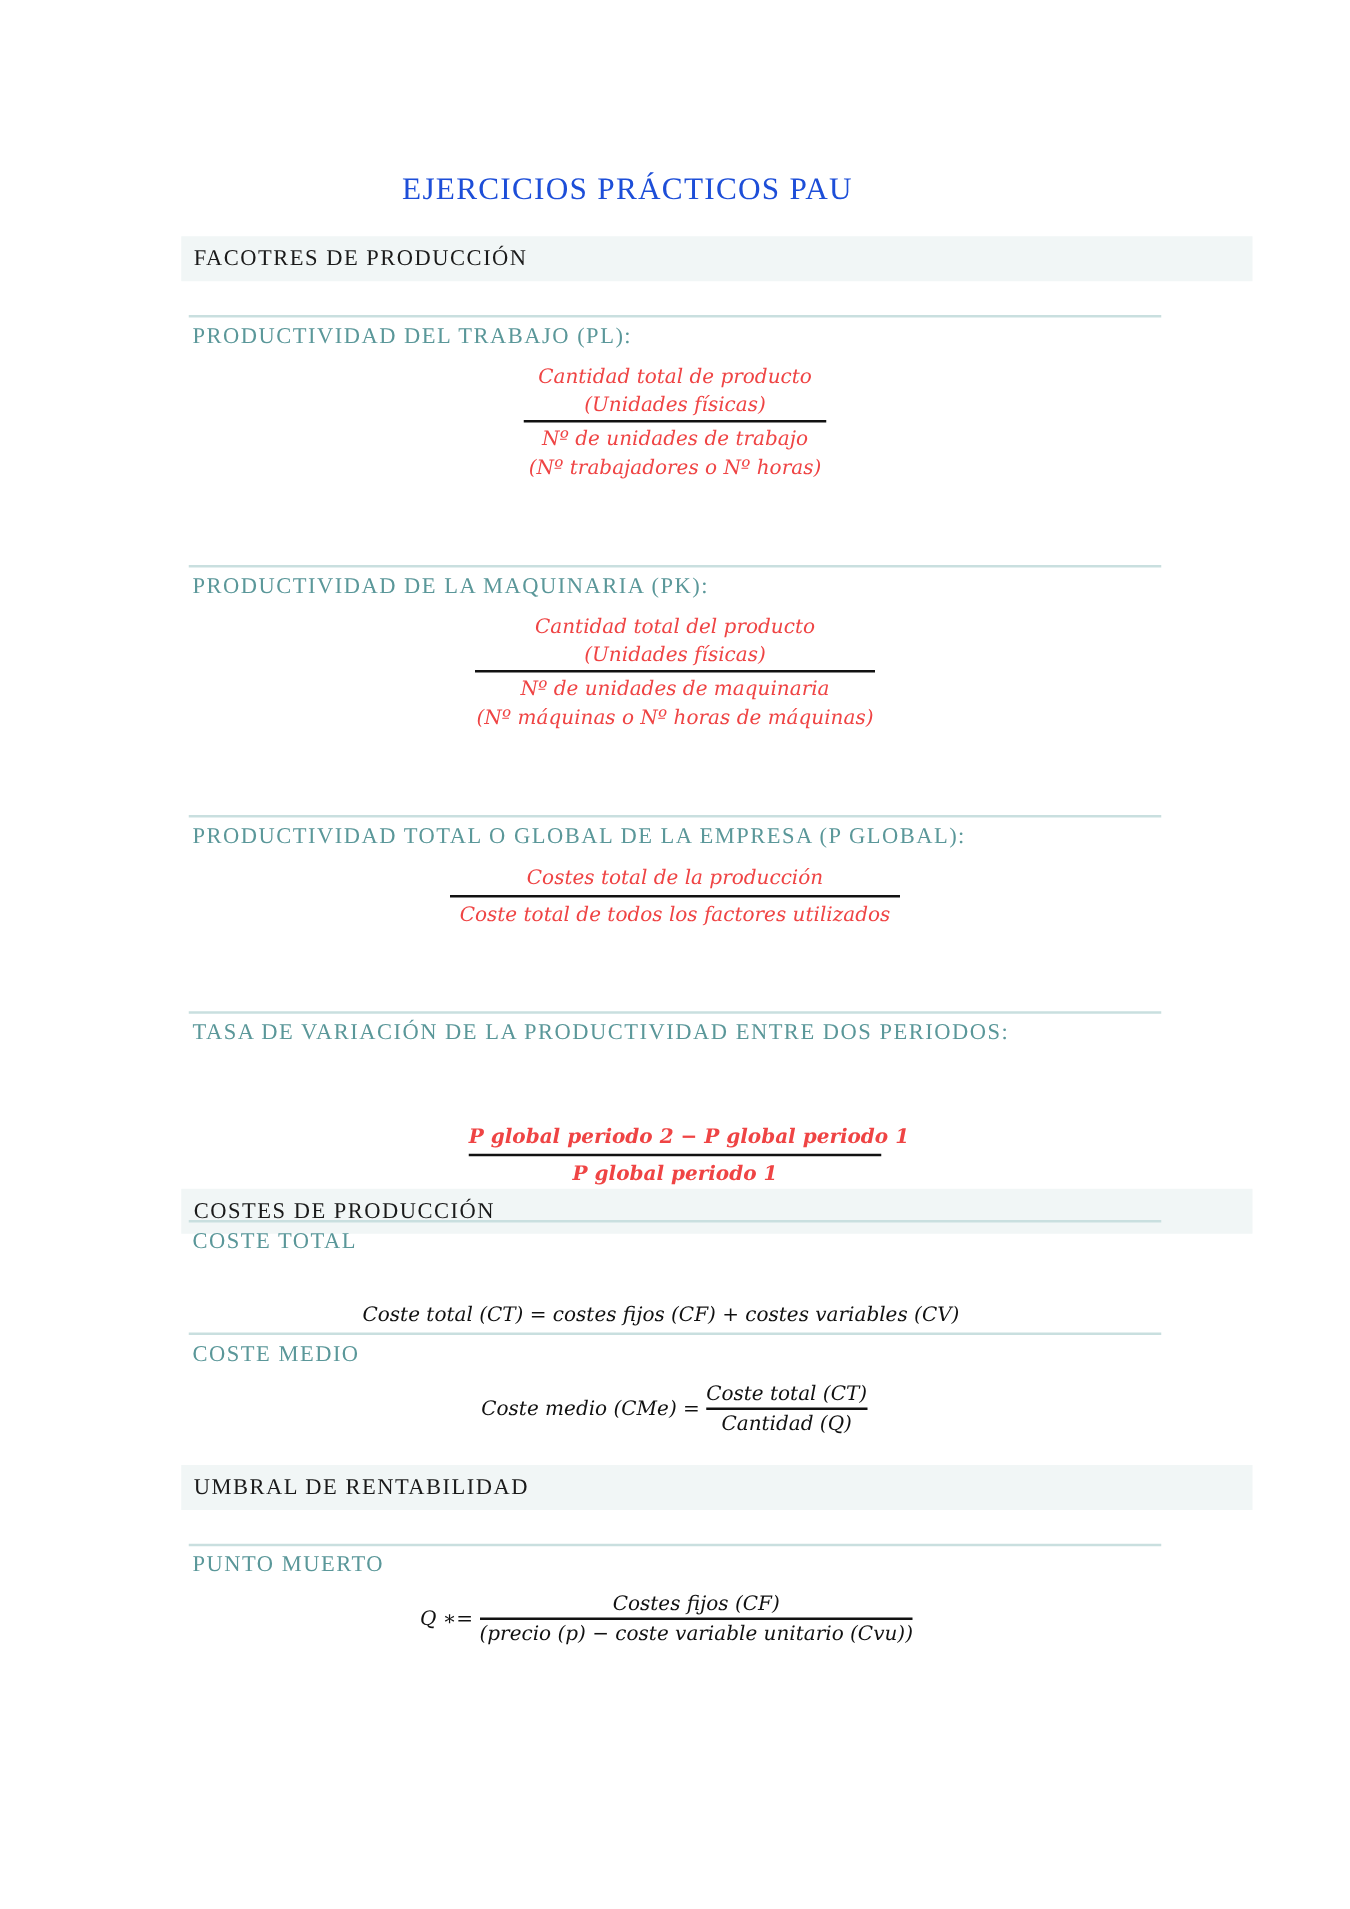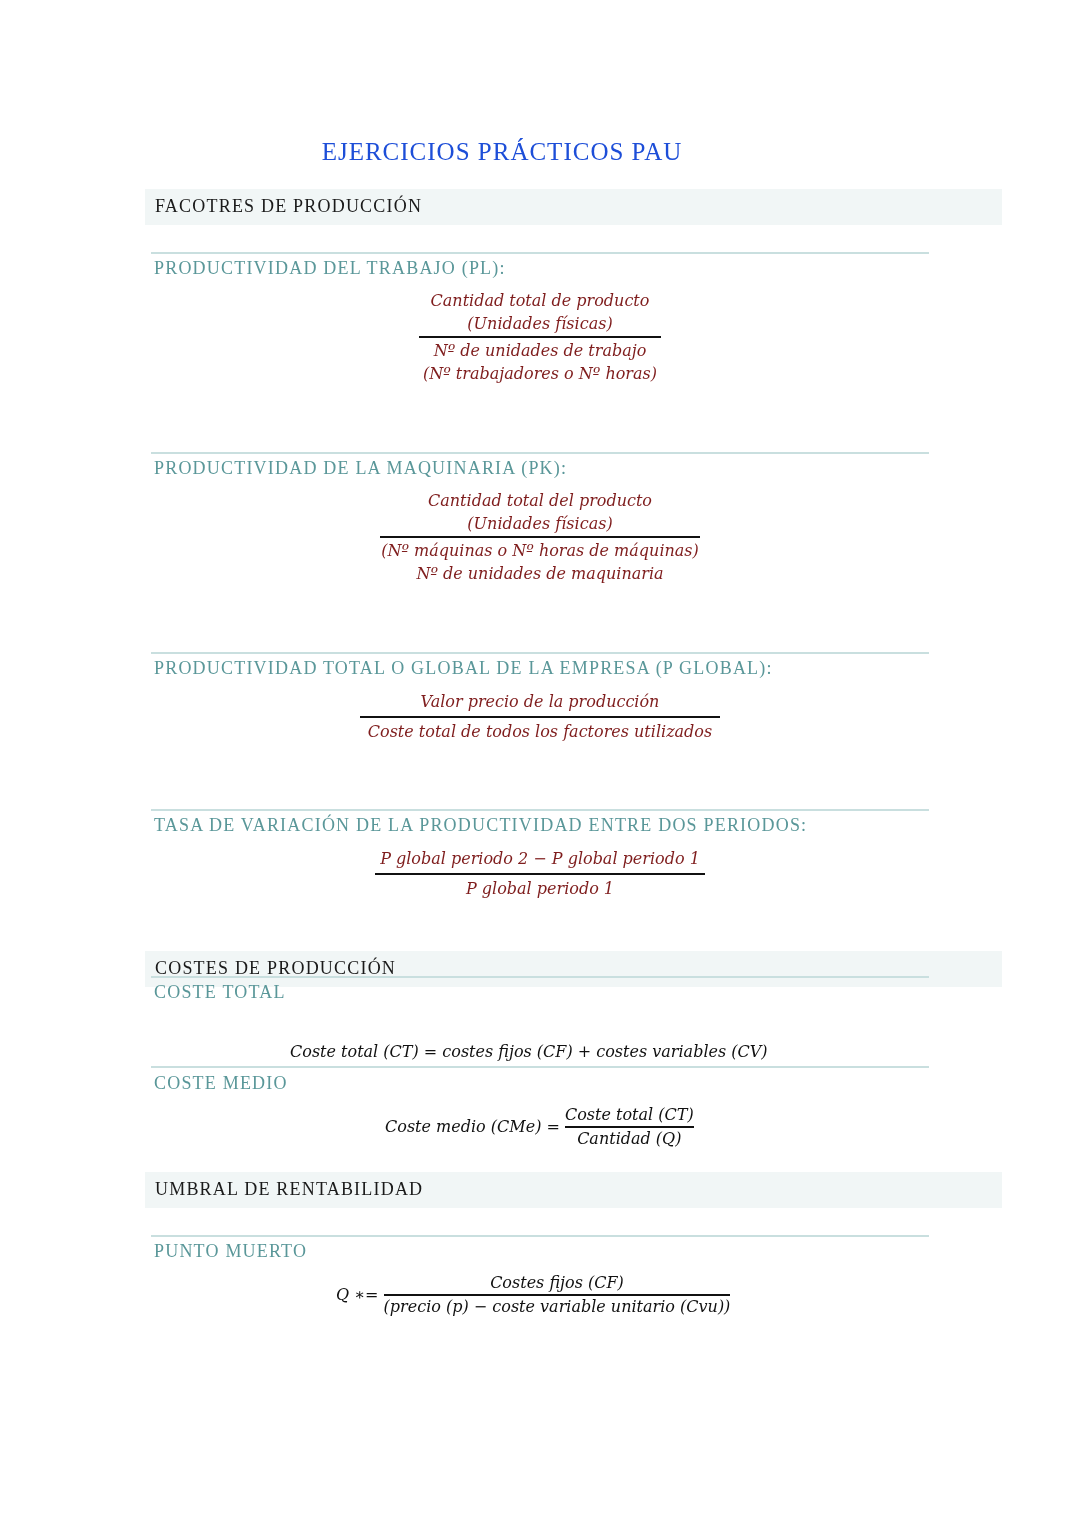--- a/index.html
+++ b/index.html
@@ -8,21 +8,21 @@
   .title { position: absolute; top: 138px; left: 0; width: 1004px; text-align: center;
            font-family: "Liberation Serif", serif; font-size: 25px; letter-spacing: 1px;
            color: #1d4ed8; }
   .band { position: absolute; left: 145px; width: 857px; height: 36px; background: #f1f6f6; }
   .band span { position: absolute; left: 10px; top: 7px; font-family: "Liberation Serif", serif;
                font-size: 18px; letter-spacing: 1.2px; color: #1a1a1a; }
   .rule { position: absolute; left: 151px; width: 778px; height: 2px; background: #c9dfdf; }
   .sub { position: absolute; left: 154px; font-family: "Liberation Serif", serif; font-size: 18px;
          letter-spacing: 1.2px; color: #5a9799; }
   .frac { position: absolute; text-align: center; font-family: "DejaVu Serif", serif;
-          font-style: italic; font-size: 16px; line-height: 23px; color: #7f1d1d; }
+          font-style: italic; font-size: 16px; line-height: 23px; color: #ef4444; }
   .frac .num, .frac .den { display: block; white-space: nowrap; }
   .frac .bar { display: block; height: 1.5px; background: #111; margin: 1px 0; }
   .eq { position: absolute; font-family: "DejaVu Serif", serif; font-style: italic; font-size: 16px;
         color: #111; white-space: nowrap; }
   .inline-frac { display: inline-block; vertical-align: middle; text-align: center; }
   .inline-frac .num, .inline-frac .den { display: block; line-height: 22px; }
   .inline-frac .bar { display: block; height: 1.5px; background: #111; }
 </style>
 </head>
 <body>
@@ -42,35 +42,35 @@
   <span class="den">Nº de unidades de trabajo</span>
   <span class="den">(Nº trabajadores o Nº horas)</span>
 </div>
 
 <div class="rule" style="top:452px;"></div>
 <div class="sub" style="top:458px;">PRODUCTIVIDAD DE LA MAQUINARIA (PK):</div>
 <div class="frac" style="top:489px; left:380px; width:320px;">
   <span class="num">Cantidad total del producto</span>
   <span class="num">(Unidades físicas)</span>
   <span class="bar"></span>
+  <span class="den">Nº de unidades de maquinaria</span>
   <span class="den">(Nº máquinas o Nº horas de máquinas)</span>
-  <span class="den">Nº de unidades de maquinaria</span>
 </div>
 
 <div class="rule" style="top:652px;"></div>
 <div class="sub" style="top:658px;">PRODUCTIVIDAD TOTAL O GLOBAL DE LA EMPRESA (P GLOBAL):</div>
 <div class="frac" style="top:689px; left:360px; width:360px; line-height:26px;">
-  <span class="num">Valor precio de la producción</span>
+  <span class="num">Costes total de la producción</span>
   <span class="bar"></span>
   <span class="den">Coste total de todos los factores utilizados</span>
 </div>
 
 <div class="rule" style="top:809px;"></div>
 <div class="sub" style="top:815px;">TASA DE VARIACIÓN DE LA PRODUCTIVIDAD ENTRE DOS PERIODOS:</div>
-<div class="frac" style="top:846px; left:375px; width:330px; line-height:26px;">
+<div class="frac" style="top:896px; left:375px; width:330px; line-height:26px;font-weight:bold;">
   <span class="num">P global periodo 2 −  P global periodo 1</span>
   <span class="bar"></span>
   <span class="den">P global periodo 1</span>
 </div>
 
 <div class="band" style="top:935px;margin-top:16px;">
   <span>COSTES DE PRODUCCIÓN</span>
 </div>
 
 <div class="rule" style="top:976px;"></div>

